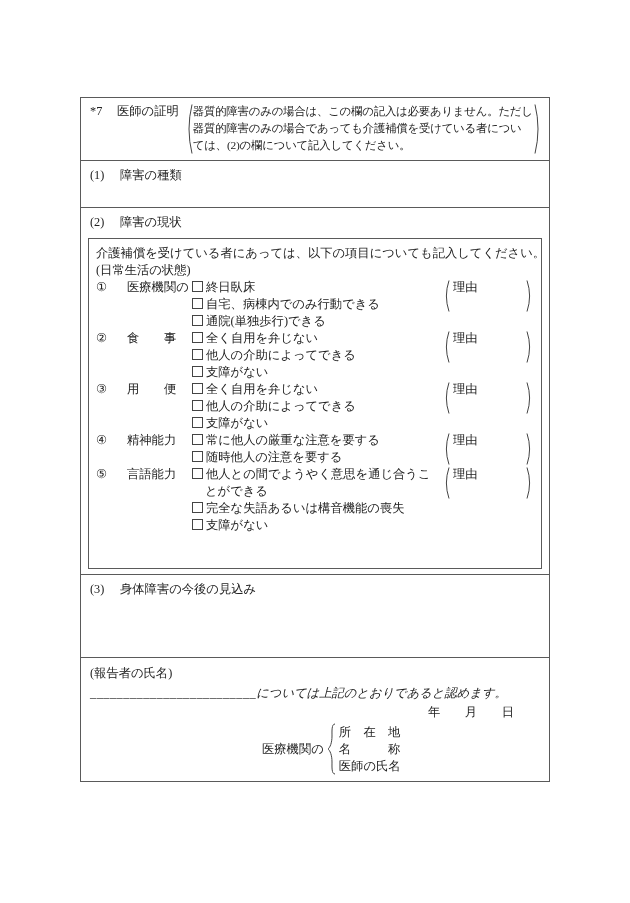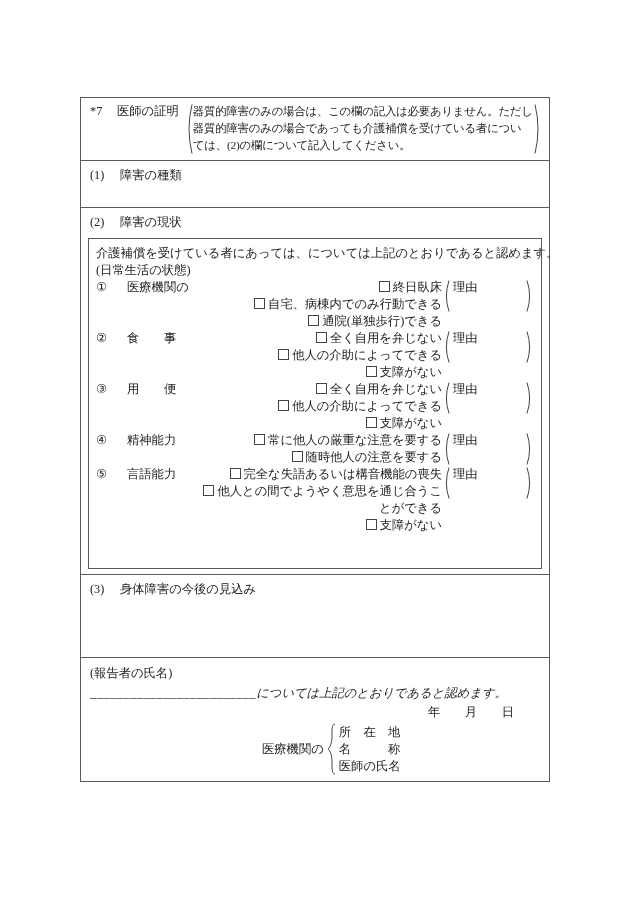--- a/index.html
+++ b/index.html
@@ -38,21 +38,21 @@
   .row-s2 { height:367px; padding:6px 7px 0 7px; }
   .row-s2 .sec-head { padding-left:2px; white-space:nowrap; }
   .s2box {
     margin-top:7px; height:331px; border:1px solid #5a5a5a;
     padding:6px 7px; box-sizing:border-box;
   }
   .boxnote,.boxsub { white-space:nowrap; }
   .item { display:flex; align-items:flex-start; }
   .inum { width:31px; flex-shrink:0; }
   .ititle { width:52px; flex-shrink:0; margin-right:13px; white-space:nowrap; }
-  .iopts { flex:1; min-width:0;text-align:right; }
+  .iopts { flex:1; min-width:0; }
   .opt { padding-left:13px; text-indent:-13px; }
   .cb {
     display:inline-block; width:9px; height:9px; border:1px solid #444444;
     margin-right:3px; vertical-align:-1px; text-indent:0; background:#ffffff;
   }
   .reason { width:92px; flex-shrink:0; display:flex; height:34px; }
   .rlabel { padding-left:3px; flex:1; }
 
   
   .row-footer { height:124px; padding:7px 9px 0 9px;margin-top:28px; }
@@ -89,21 +89,21 @@
     </div>
 
     <div class="row row-s1">
       <span class="sechead"><span class="secnum">(1)</span><span>障害の種類</span></span>
     </div>
 
     <div class="row row-s2">
       <div class="sec-head"><span class="secnum">(2)</span><span>障害の現状</span></div>
 
       <div class="s2box">
-        <div class="boxnote">介護補償を受けている者にあっては、については上記のとおりであると認めます。</div>
+        <div class="boxnote">介護補償を受けている者にあっては、以下の項目についても記入してください。</div>
         <div class="boxsub">(日常生活の状態)</div>
 
         <div class="item">
           <span class="inum">①</span>
           <span class="ititle">医療機関の</span>
           <div class="iopts">
             <div class="opt"><span class="cb"></span><span>終日臥床</span></div>
             <div class="opt"><span class="cb"></span><span>自宅、病棟内でのみ行動できる</span></div>
             <div class="opt"><span class="cb"></span><span>通院(単独歩行)できる</span></div>
           </div>
@@ -171,22 +171,22 @@
             <svg class="paren-sm" viewBox="0 0 8 34">
                 <path d="M1 1.5 Q6.2 17 1 32.5"></path>
               </svg>
           </div>
         </div>
 
         <div class="item">
           <span class="inum">⑤</span>
           <span class="ititle">言語能力</span>
           <div class="iopts">
+            <div class="opt"><span class="cb"></span><span>他人との間でようやく意思を通じ合うことができる</span></div>
             <div class="opt"><span class="cb"></span><span>完全な失語あるいは構音機能の喪失</span></div>
-            <div class="opt"><span class="cb"></span><span>他人との間でようやく意思を通じ合うことができる</span></div>
             <div class="opt"><span class="cb"></span><span>支障がない</span></div>
           </div>
           <div class="reason">
             <svg class="paren-sm" viewBox="0 0 8 34">
                 <path d="M7 1.5 Q1.8 17 7 32.5"></path>
               </svg>
             <span class="rlabel">理由</span>
             <svg class="paren-sm" viewBox="0 0 8 34">
                 <path d="M1 1.5 Q6.2 17 1 32.5"></path>
               </svg>

